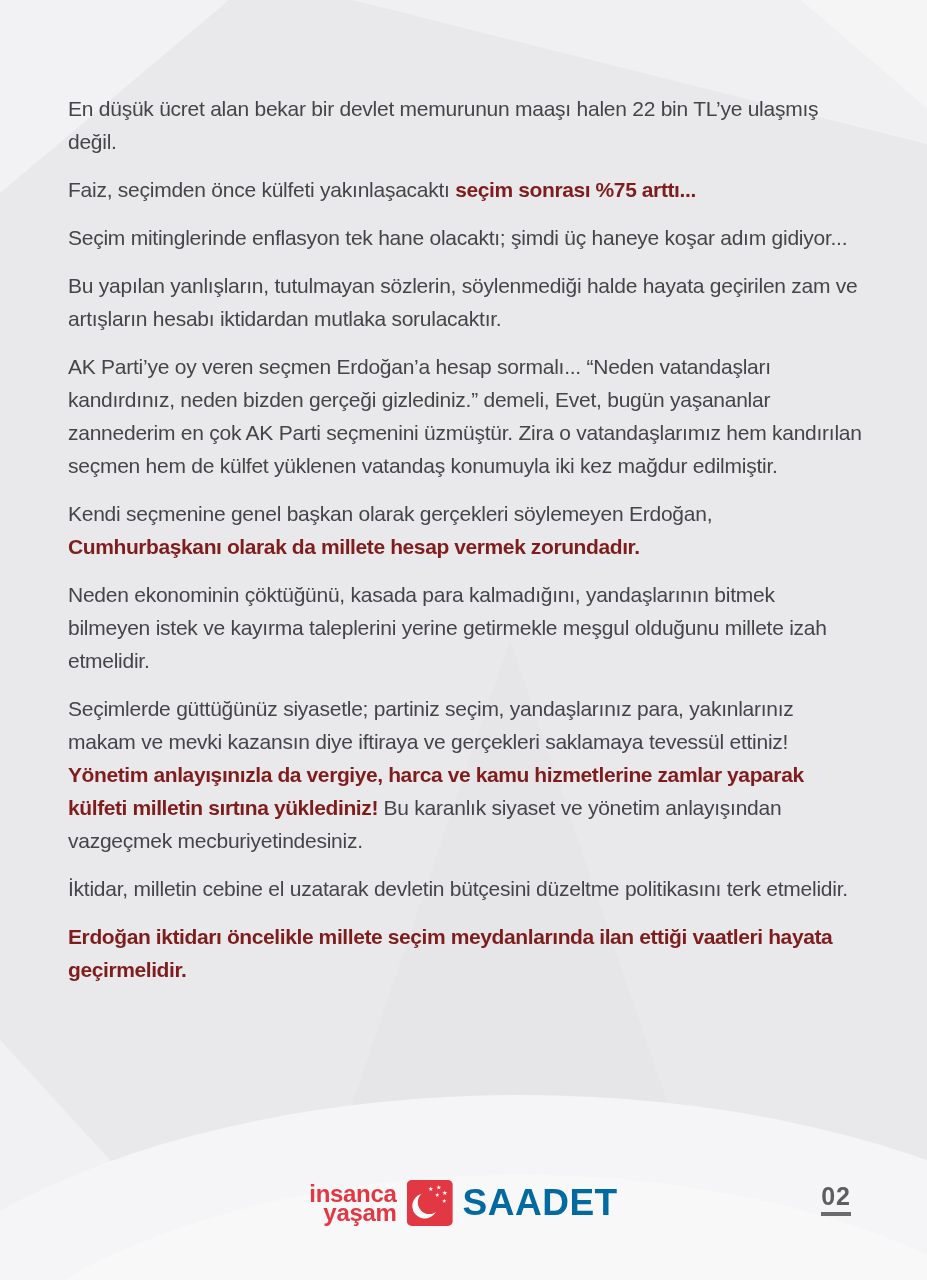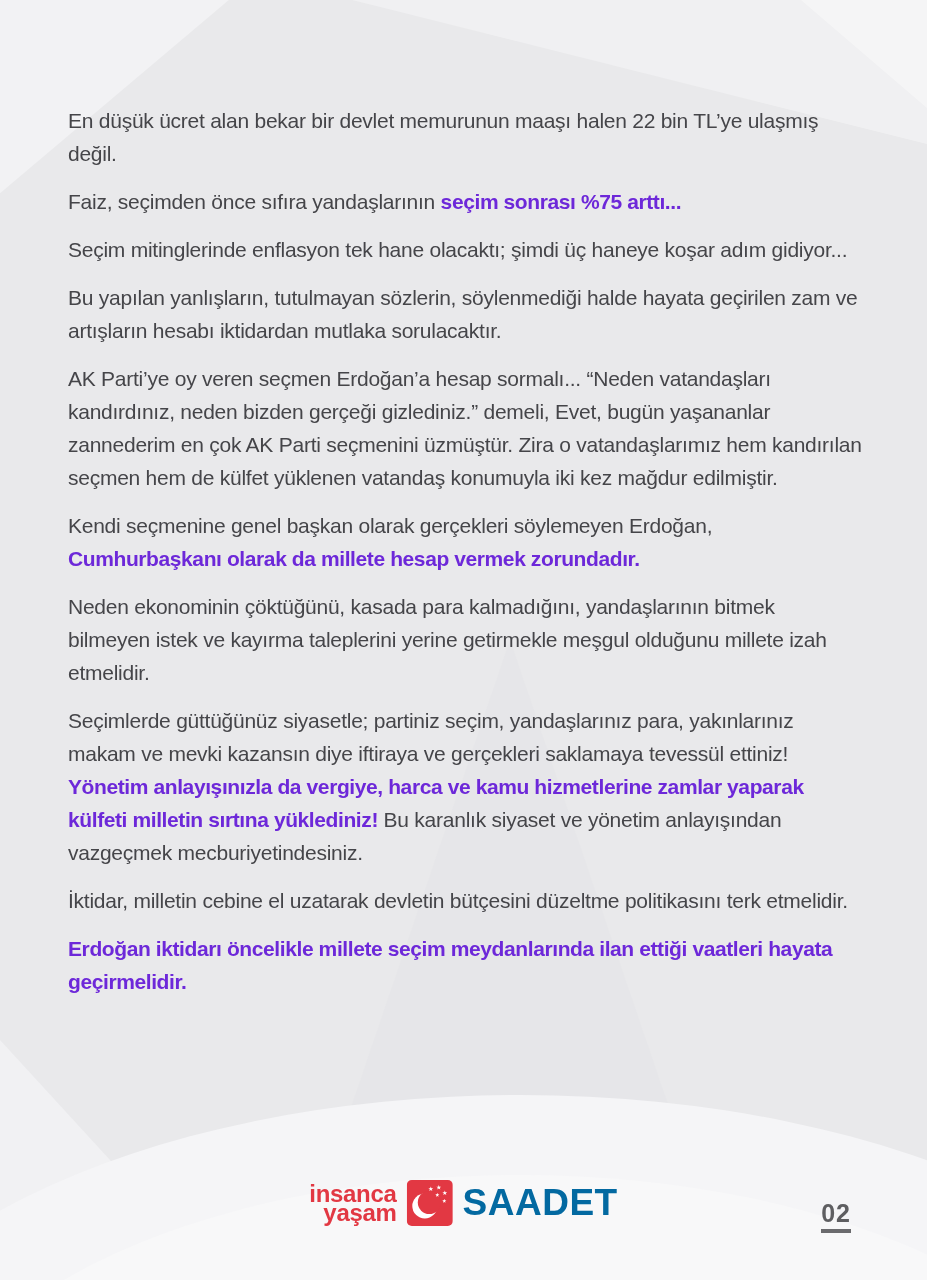--- a/index.html
+++ b/index.html
@@ -54,35 +54,35 @@
   }
   .shape-bottom-ellipse-2 {
     left: -80px; top: 1175px; width: 1200px; height: 600px;
     background: #f8f8f9;
     border-radius: 50%;
   }
   
   .content {
     position: absolute;
     left: 68px;
-    top: 104px;
+    top: 92px;
     width: 794px;
     z-index: 2;
   }
   .para {
     margin: 0 0 15px 0;
     font-size: 21px;
     line-height: 33px;
     letter-spacing: -0.25px;
     color: #454549;
     font-weight: 400;
   }
   .seg.bold {
     font-weight: 700;
-    color: #6d28d9;
+    color: #7f1d1d;
     letter-spacing: -0.4px;
   }
   
   .footer {
     position: absolute;
     left: 0;
     bottom: 30px;
     width: 100%;
     height: 70px;
     z-index: 3;
@@ -115,39 +115,38 @@
     position: absolute;
     right: 76px;
     top: 4px;
     font-weight: 700;
     font-size: 25px;
     letter-spacing: 1px;
     color: #5e5e61;
     border-bottom: 4px solid #6b6b6e;
     padding-bottom: 3px;
     line-height: 1;
-    margin-top: 17px;
   }
 </style>
 </head>
 <body style="background: rgb(233, 233, 235);">
 
 <div class="bg-layer">
   <div class="bg-shape shape-top-left"></div>
   <div class="bg-shape shape-top-right-wedge"></div>
   <div class="bg-shape shape-top-right-corner"></div>
   <div class="bg-shape shape-mid-peak"></div>
   <div class="bg-shape shape-left-sliver"></div>
   <div class="bg-shape shape-bottom-ellipse"></div>
   <div class="bg-shape shape-bottom-ellipse-2"></div>
 </div>
 
 <main class="content" id="paragraphs">
     <p class="para"><span class="seg">En düşük ücret alan bekar bir devlet memurunun maaşı halen 22 bin TL’ye ulaşmış değil.</span></p>
-    <p class="para"><span class="seg">Faiz, seçimden önce sıfıra yandaşlarının </span><span class="seg bold">seçim sonrası %75 arttı...</span></p>
+    <p class="para"><span class="seg">Faiz, seçimden önce külfeti yakınlaşacaktı </span><span class="seg bold">seçim sonrası %75 arttı...</span></p>
     <p class="para"><span class="seg">Seçim mitinglerinde enflasyon tek hane olacaktı; şimdi üç haneye koşar adım gidiyor...</span></p>
     <p class="para"><span class="seg">Bu yapılan yanlışların, tutulmayan sözlerin, söylenmediği halde hayata geçirilen zam ve artışların hesabı iktidardan mutlaka sorulacaktır.</span></p>
     <p class="para"><span class="seg">AK Parti’ye oy veren seçmen Erdoğan’a hesap sormalı... “Neden vatandaşları kandırdınız, neden bizden gerçeği gizlediniz.” demeli, Evet, bugün yaşananlar zannederim en çok AK Parti seçmenini üzmüştür. Zira o vatandaşlarımız hem kandırılan seçmen hem de külfet yüklenen vatandaş konumuyla iki kez mağdur edilmiştir.</span></p>
     <p class="para"><span class="seg">Kendi seçmenine genel başkan olarak gerçekleri söylemeyen Erdoğan, </span><span class="seg bold">Cumhurbaşkanı olarak da millete hesap vermek zorundadır.</span></p>
     <p class="para"><span class="seg">Neden ekonominin çöktüğünü, kasada para kalmadığını, yandaşlarının bitmek bilmeyen istek ve kayırma taleplerini yerine getirmekle meşgul olduğunu millete izah etmelidir.</span></p>
     <p class="para"><span class="seg">Seçimlerde güttüğünüz siyasetle; partiniz seçim, yandaşlarınız para, yakınlarınız makam ve mevki kazansın diye iftiraya ve gerçekleri saklamaya tevessül ettiniz! </span><span class="seg bold">Yönetim anlayışınızla da vergiye, harca ve kamu hizmetlerine zamlar yaparak külfeti milletin sırtına yüklediniz!</span><span class="seg"> Bu karanlık siyaset ve yönetim anlayışından vazgeçmek mecburiyetindesiniz.</span></p>
     <p class="para"><span class="seg">İktidar, milletin cebine el uzatarak devletin bütçesini düzeltme politikasını terk etmelidir.</span></p>
     <p class="para"><span class="seg bold">Erdoğan iktidarı öncelikle millete seçim meydanlarında ilan ettiği vaatleri hayata geçirmelidir.</span></p>
   </main>
 

